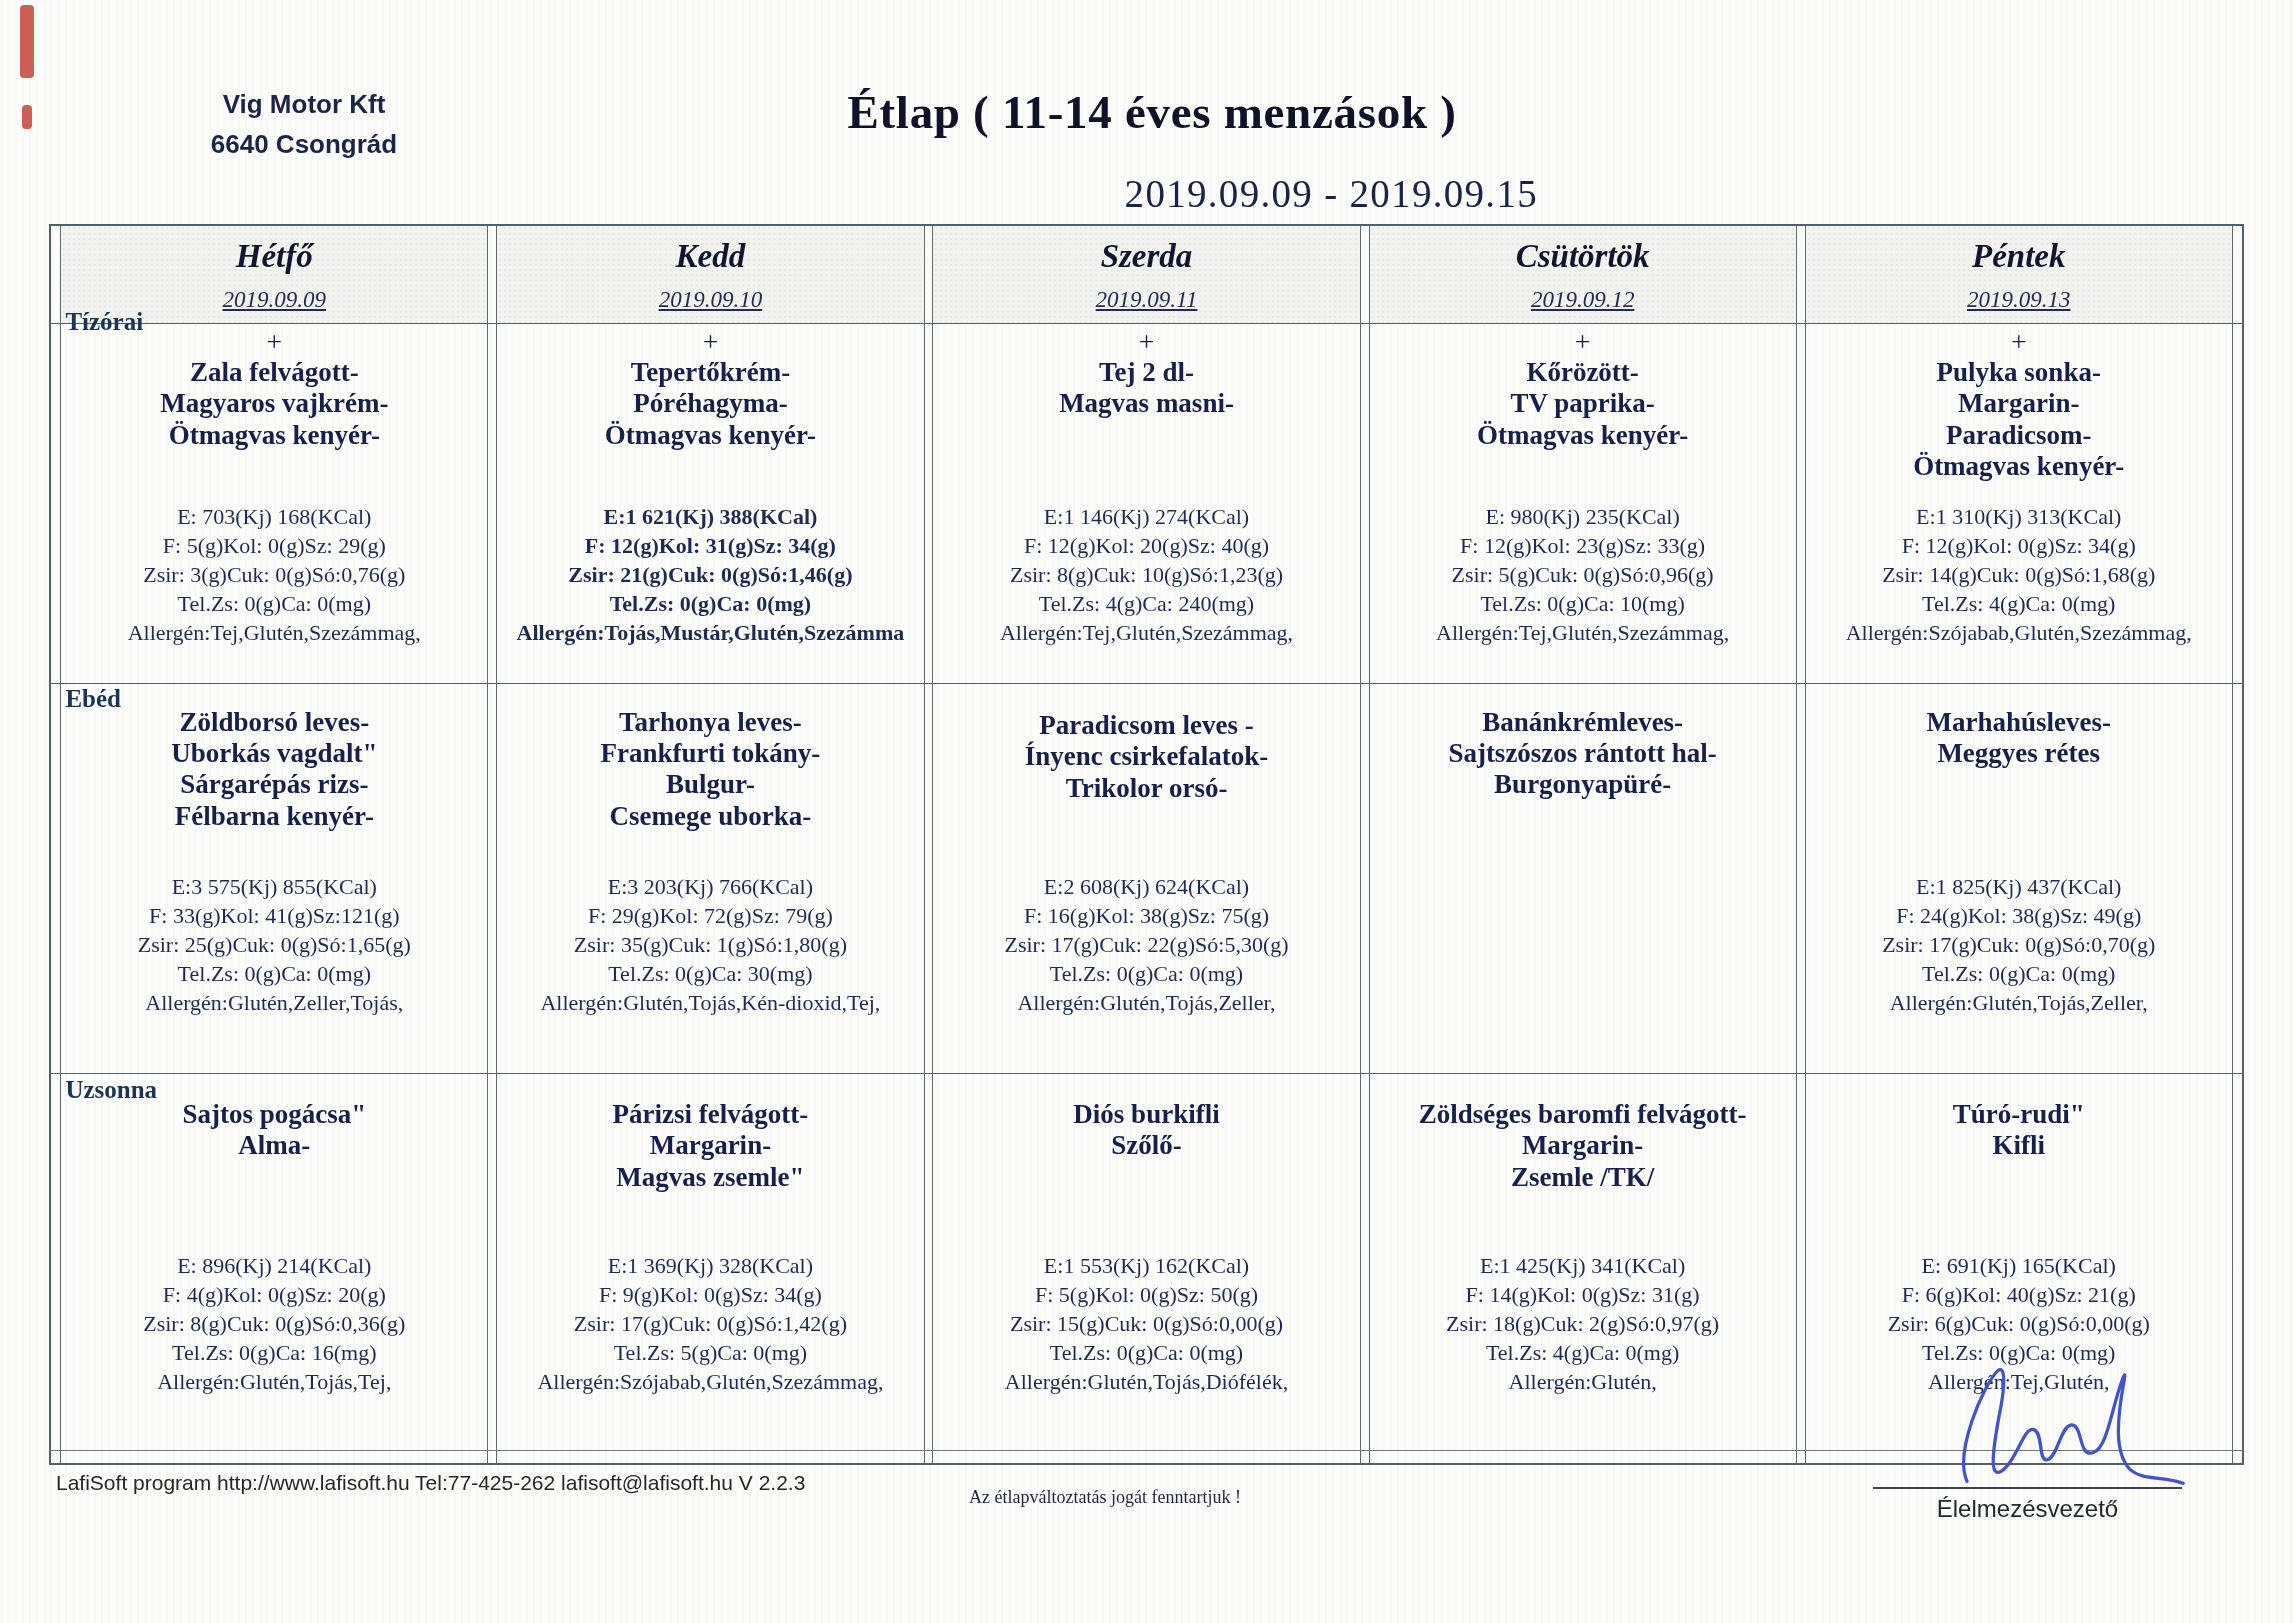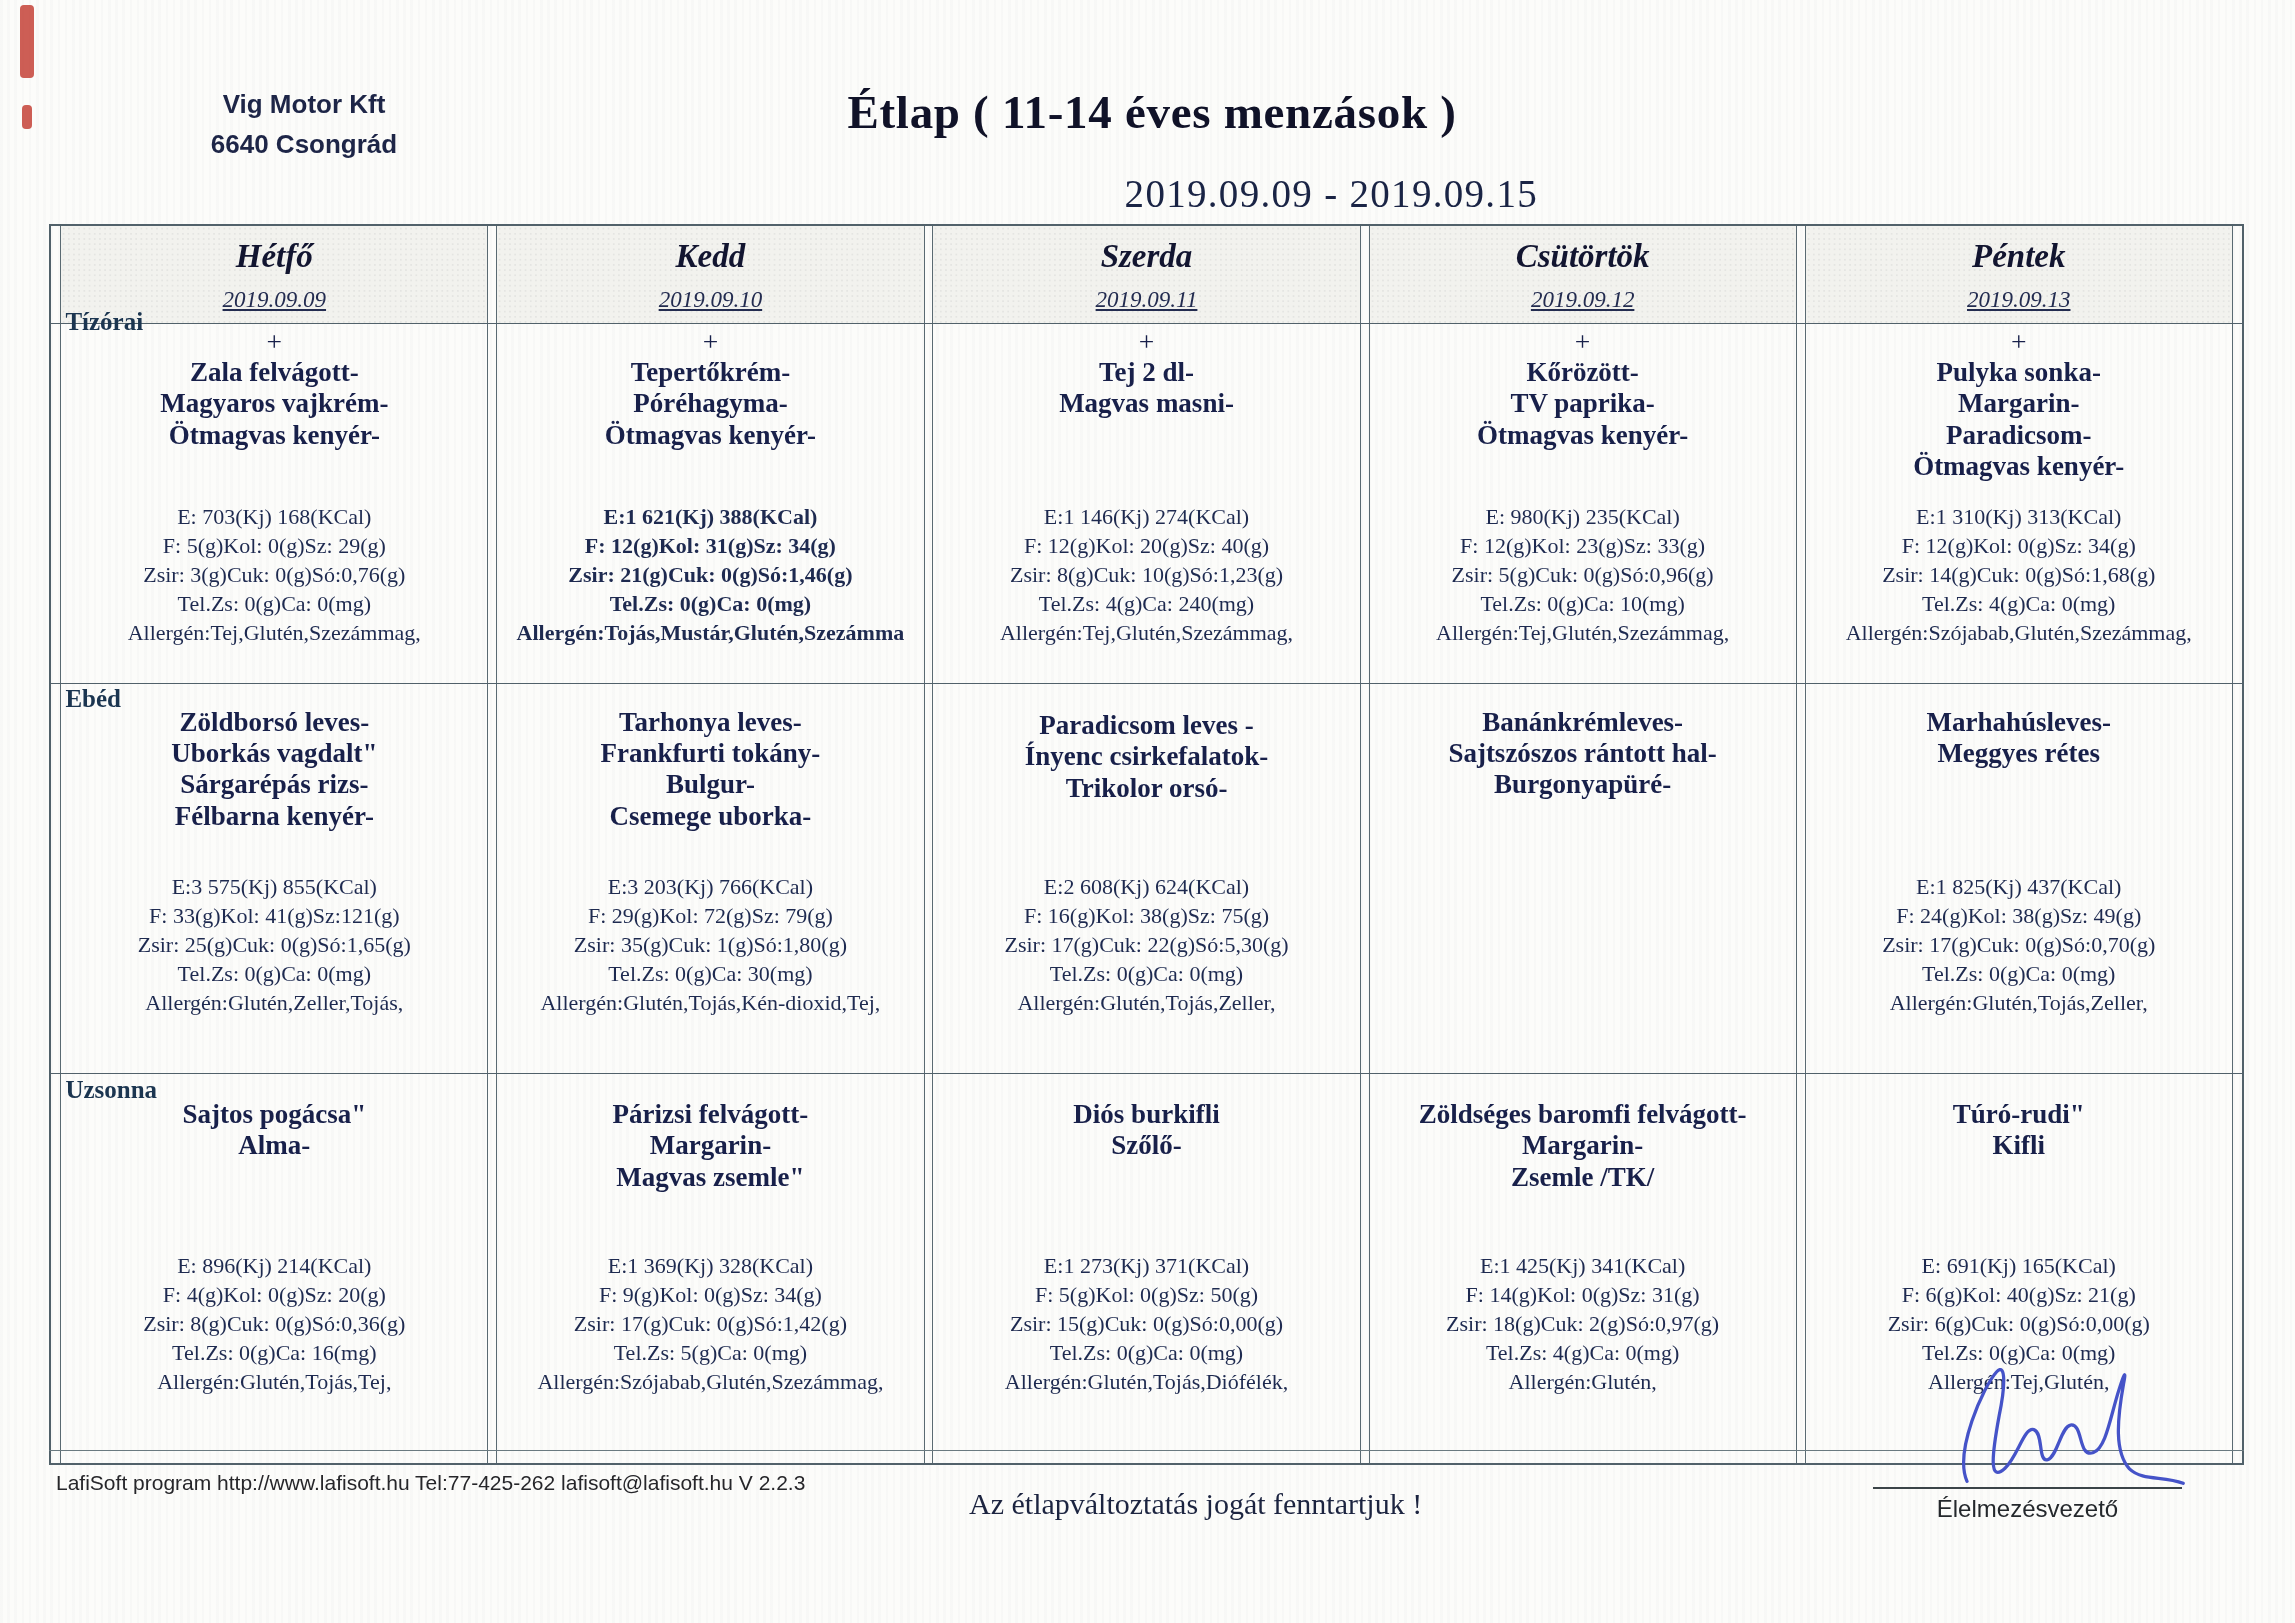--- a/index.html
+++ b/index.html
@@ -34,21 +34,21 @@
   .menu-line{font-size:27px;font-weight:bold;color:#18204a;line-height:1.16;}
   .nut-block{position:absolute;left:0;right:0;text-align:center;}
   .nut-line{font-size:22px;color:#1e2a50;line-height:1.32;}
 
   .hline{position:absolute;left:-2px;right:-2px;height:1.3px;background:#51616a;z-index:2;}
   .hline.faint{background:#6a7a80;}
   .row-label{position:absolute;left:11.8px;z-index:3;font-size:25px;font-weight:bold;color:#1b3550;background:transparent;padding:0 2.6px;}
 
   .footer-left{position:absolute;left:56px;top:1471px;
     font-family:"Liberation Sans","DejaVu Sans",sans-serif;font-size:21px;color:#26262a;}
-  .footer-center{position:absolute;left:969px;top:1487px;font-size:30px;color:#1c2440;}
+  .footer-center{position:absolute;left:969px;top:1487px;font-size:18px;color:#1c2440;}
   .sig-svg{position:absolute;left:1931px;top:1347px;z-index:4;}
   .sig-line{position:absolute;left:1873px;top:1487px;width:309px;border-top:2px solid #3b4448;}
   .sig-label{position:absolute;left:1873px;top:1495px;width:309px;text-align:center;
     font-family:"Liberation Sans","DejaVu Sans",sans-serif;font-size:24px;color:#24282c;}
 </style>
 </head>
 <body>
 
 <div class="page">
 
@@ -196,21 +196,21 @@
               <div class="nut-line">Tel.Zs:  0(g)Ca:  0(mg)</div>
               <div class="nut-line">Allergén:Glutén,Tojás,Zeller,</div>
             </div>
           </div>
           <div class="section" style="height: 390px;">
             <div class="menu-block" style="padding-top: 26px;">
               <div class="menu-line">Diós burkifli</div>
               <div class="menu-line">Szőlő-</div>
             </div>
             <div class="nut-block" style="top: 178px;">
-              <div class="nut-line">E:1 273(Kj)  371(KCal)</div>
+              <div class="nut-line">E:1 553(Kj)  162(KCal)</div>
               <div class="nut-line">F:  5(g)Kol:  0(g)Sz: 50(g)</div>
               <div class="nut-line">Zsir: 15(g)Cuk:  0(g)Só:0,00(g)</div>
               <div class="nut-line">Tel.Zs:  0(g)Ca:  0(mg)</div>
               <div class="nut-line">Allergén:Glutén,Tojás,Diófélék,</div>
             </div>
           </div>
         </div>
         <div class="day-col">
           <div class="day-header">
             <div class="day-name">Csütörtök</div>

